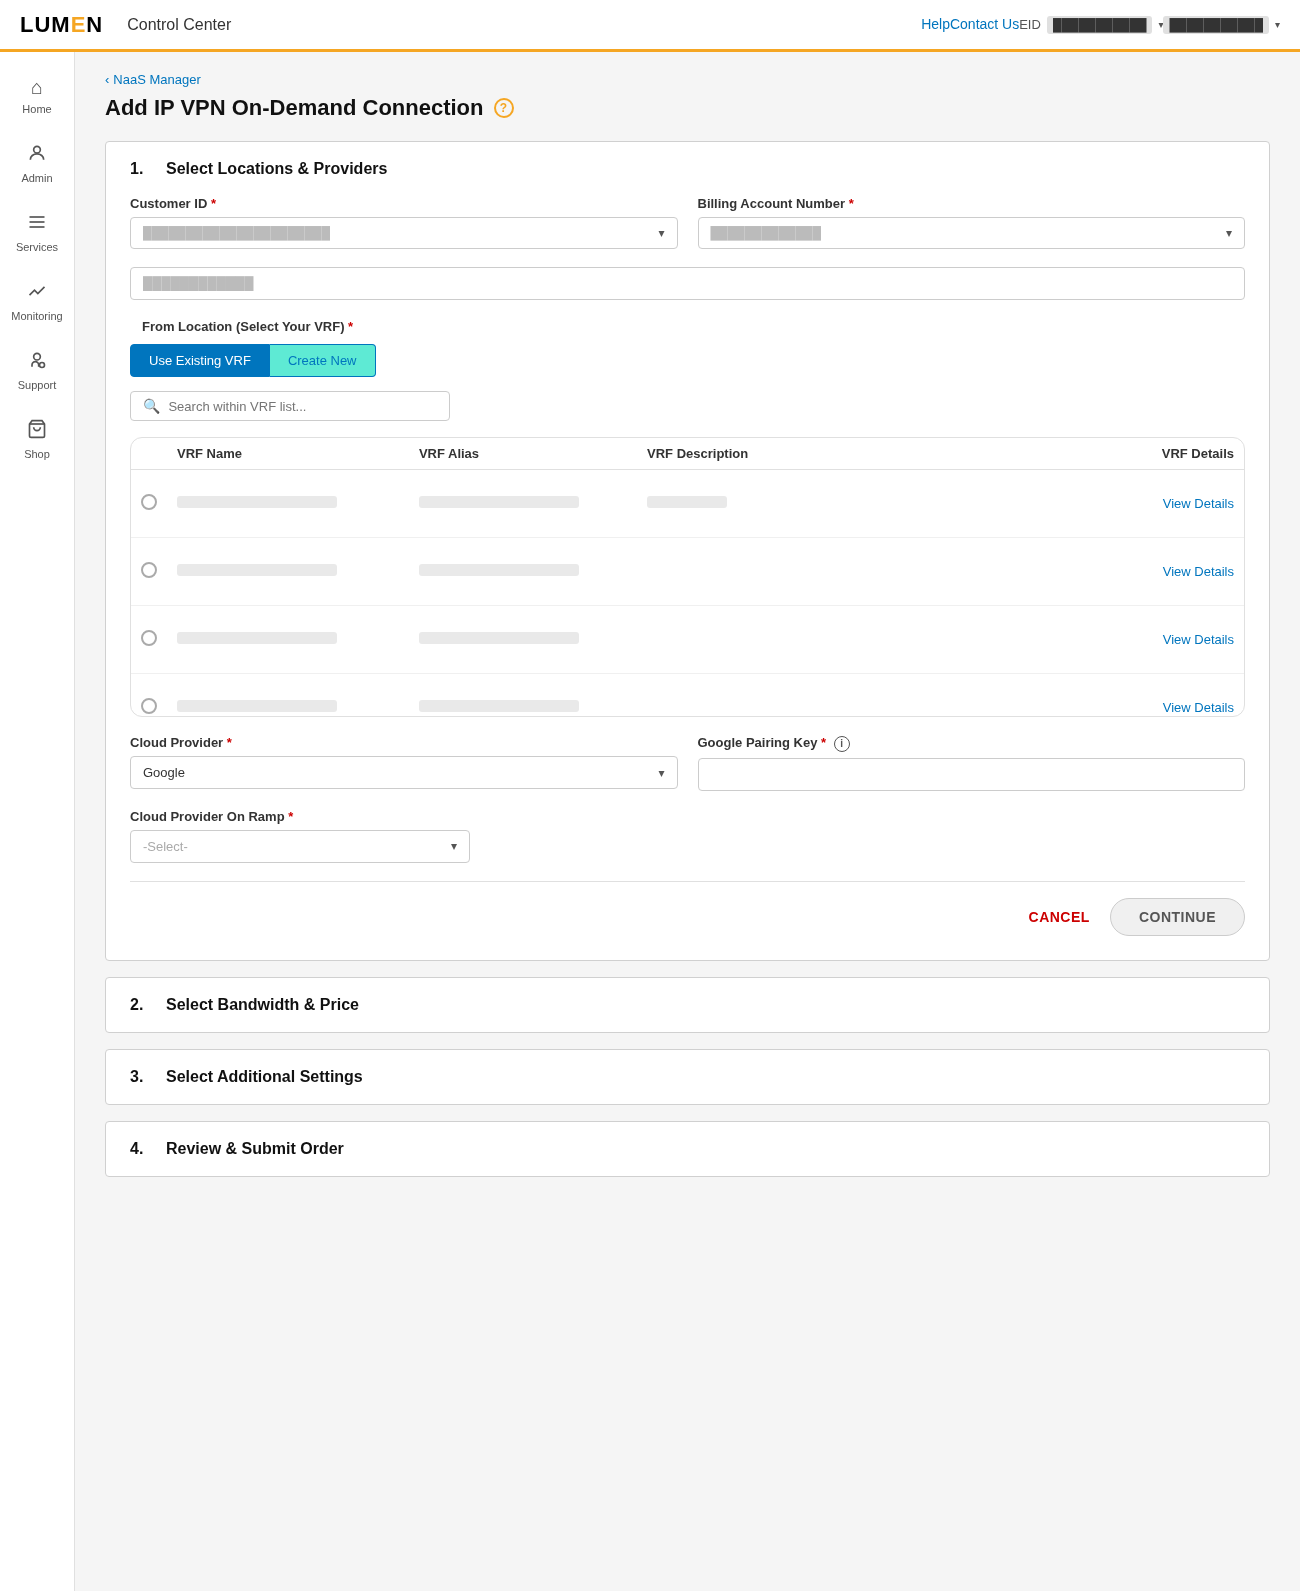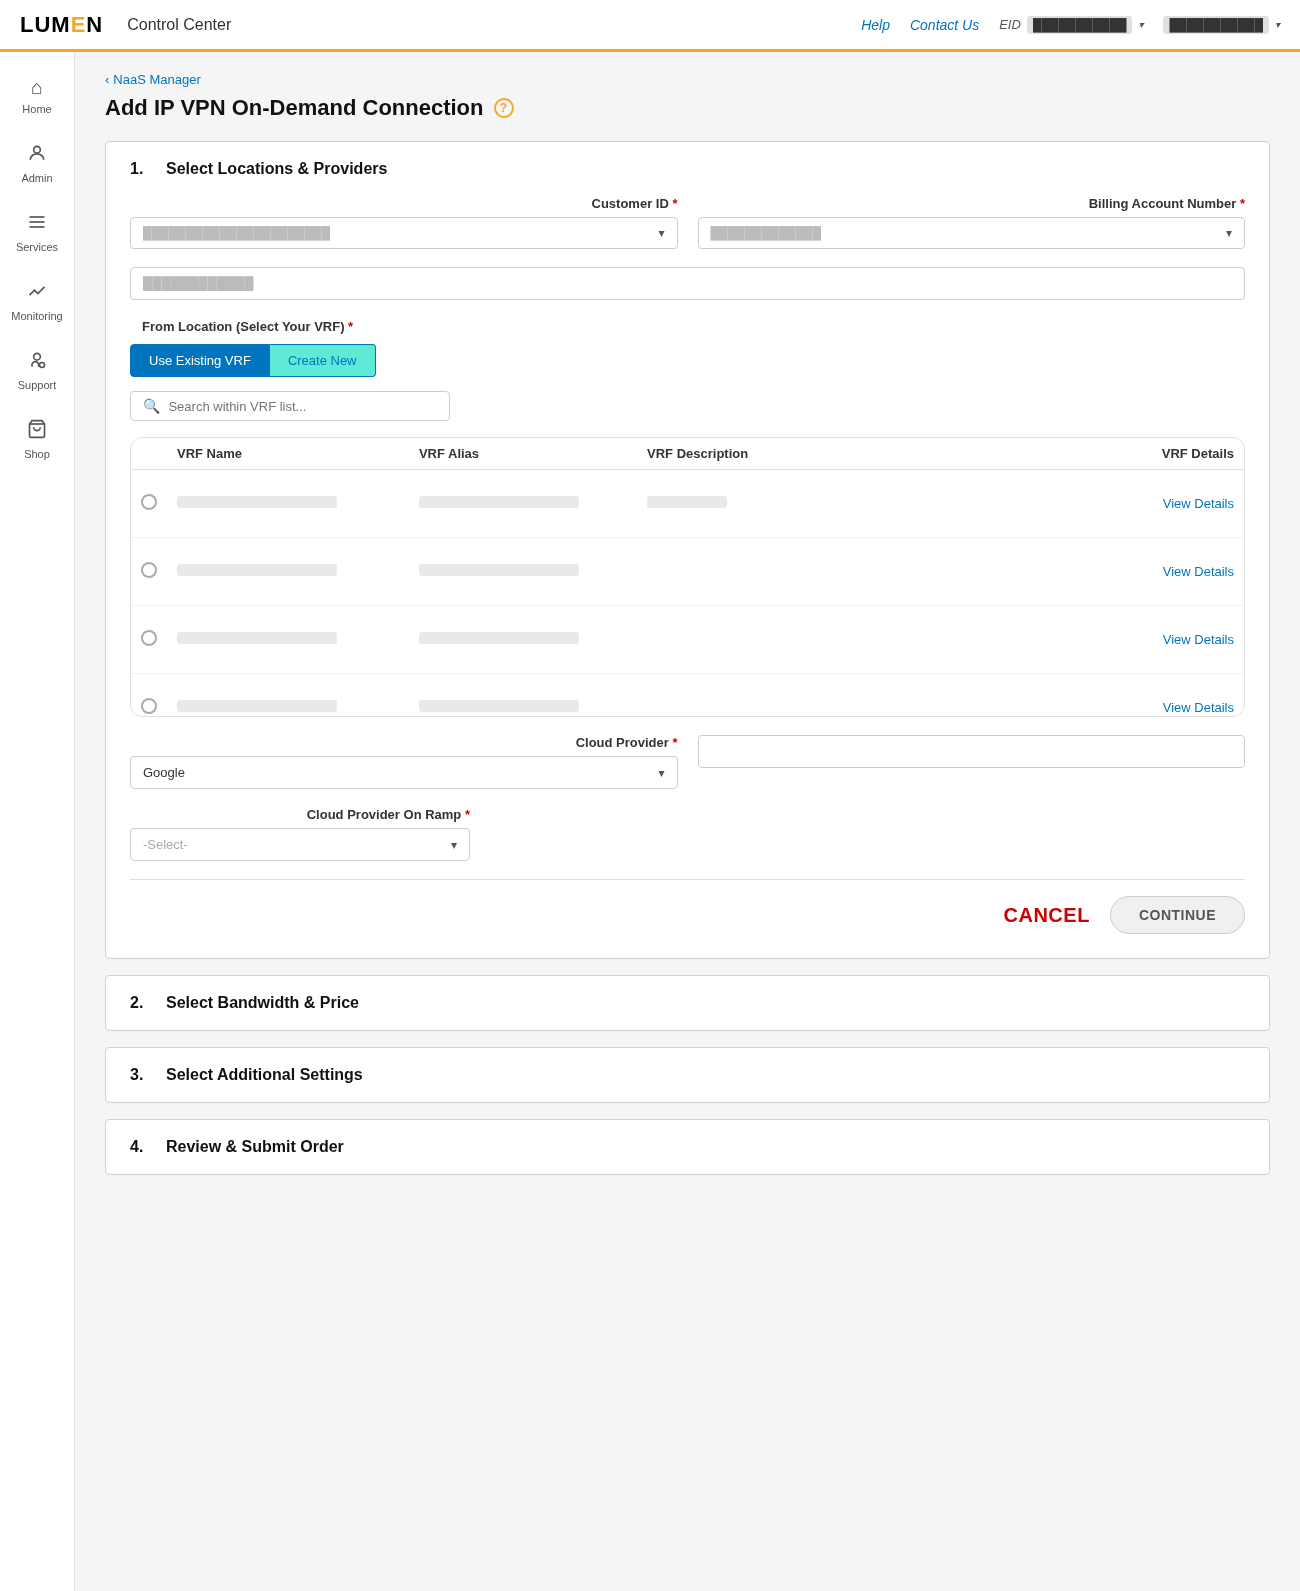--- a/index.html
+++ b/index.html
@@ -25,23 +25,20 @@
     }
     .logo span { color: #f5a623; }
     .top-nav .app-title {
       font-size: 16px;
       color: #333;
       font-weight: normal;
     }
     .top-nav-right {
       margin-left: auto;
       display: flex;
-      align-items: center;
-      gap: 20px;
-      font-style: italic;
     }
     .top-nav-right a {
       color: #0075be;
       text-decoration: none;
       font-size: 14px;
     }
     .top-nav-right .eid-group {
       display: flex;
       align-items: center;
       gap: 6px;
@@ -166,21 +163,20 @@
     .form-group {
       flex: 1;
       display: flex;
       flex-direction: column;
       gap: 6px;
     }
     .form-label {
       font-size: 13px;
       font-weight: bold;
       color: #333;
-      text-align: right;
     }
     .required-star { color: #cc0000; }
     .info-icon {
       display: inline-flex;
       align-items: center;
       justify-content: center;
       width: 16px;
       height: 16px;
       border-radius: 50%;
       border: 1px solid #555;
@@ -328,21 +324,21 @@
       align-items: center;
       gap: 20px;
       padding-top: 16px;
       border-top: 1px solid #e0e0e0;
       margin-top: 8px;
     }
     .btn-cancel {
       background: none;
       border: none;
       color: #cc0000;
-      font-size: 20px;
+      font-size: 14px;
       font-weight: bold;
       cursor: pointer;
       letter-spacing: 0.5px;
     }
     .btn-continue {
       background: #f0f0f0;
       border: 1px solid #ccc;
       color: #555;
       font-size: 14px;
       font-weight: bold;
@@ -559,20 +555,25 @@
             <label class="form-label">
               <span>Cloud Provider</span>
               <span class="required-star"> *</span>
             </label>
             <div class="form-select">
               <span style="color:#333;">Google</span>
               <span class="select-arrow">▾</span>
             </div>
           </div>
           <div class="form-group">
+            <label class="form-label">
+              <span>Google Pairing Key</span>
+              <span class="required-star"> *</span>
+              <span class="info-icon">i</span>
+            </label>
             <input class="form-input" type="text" value="" style="">
           </div>
         </div>
 
         <div class="form-row">
           <div class="form-group" style="max-width: 340px;">
             <label class="form-label">
               <span>Cloud Provider On Ramp</span>
               <span class="required-star"> *</span>
             </label>

